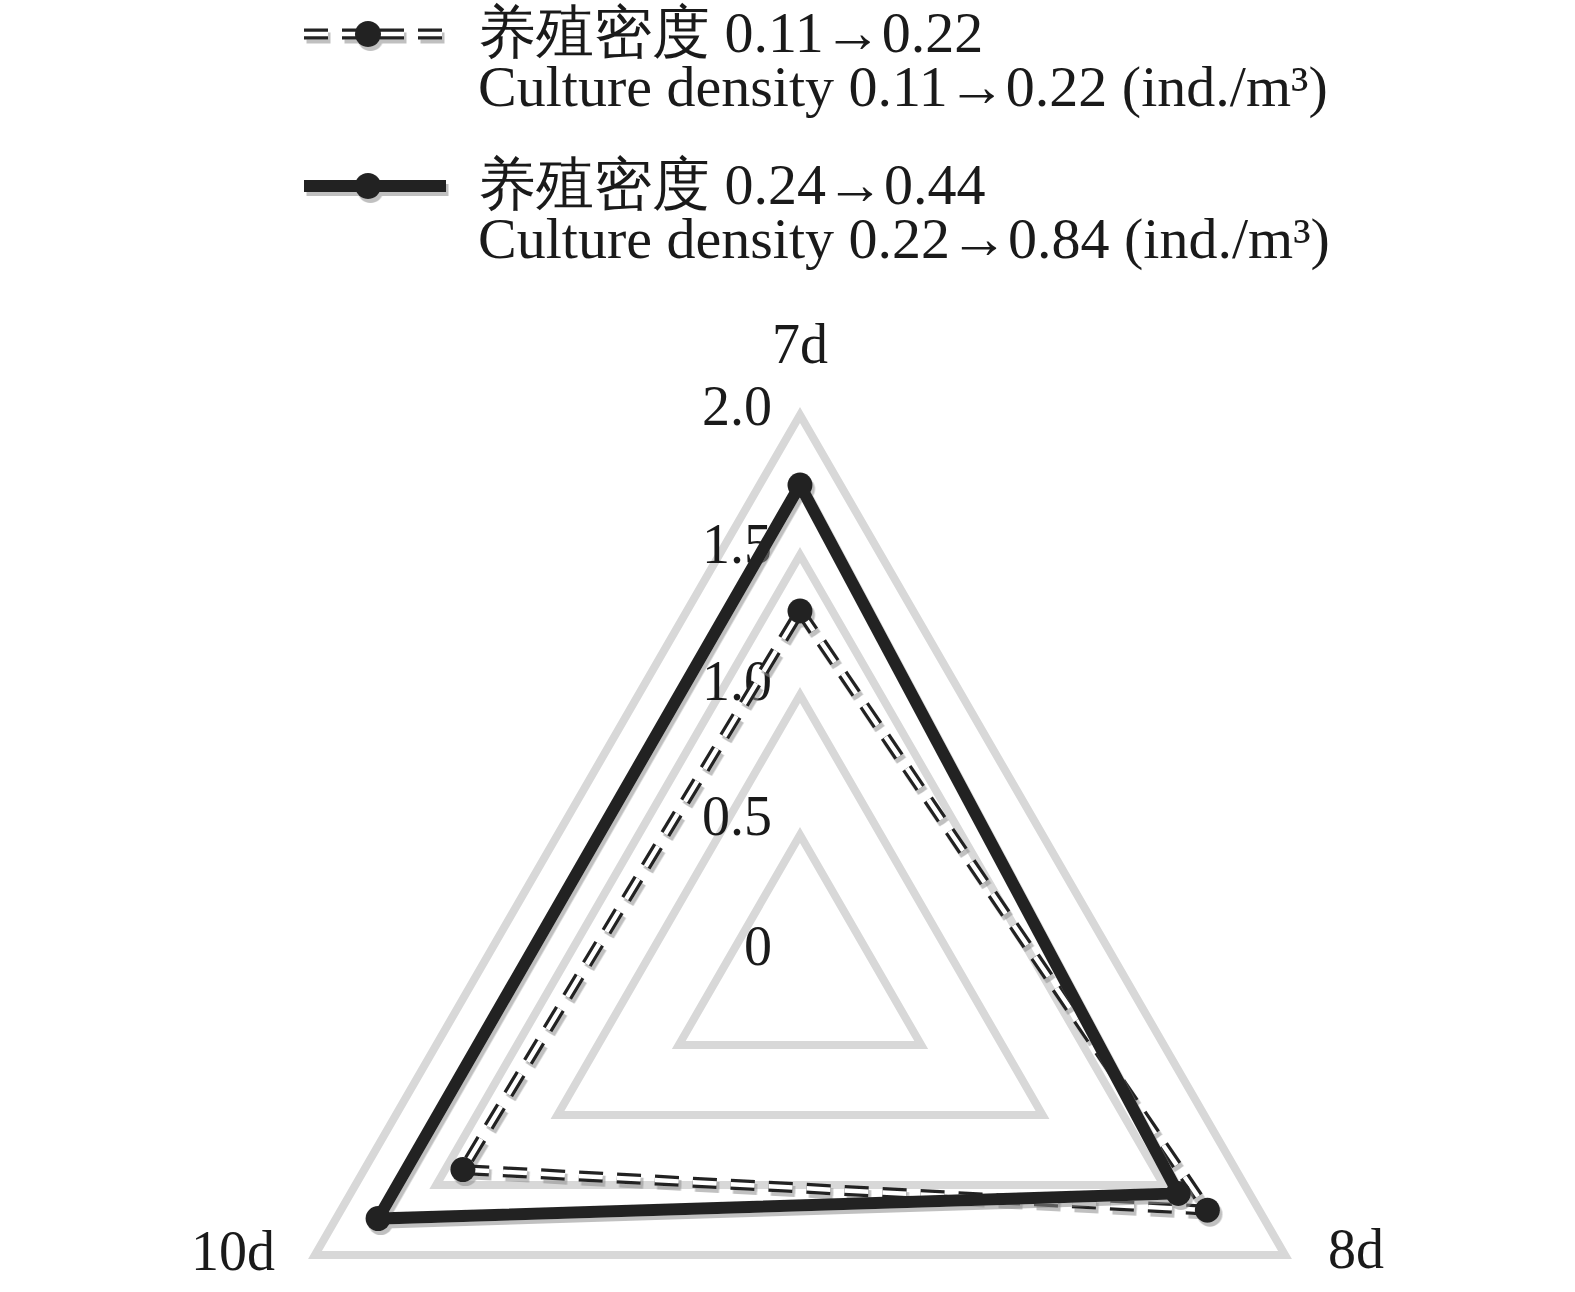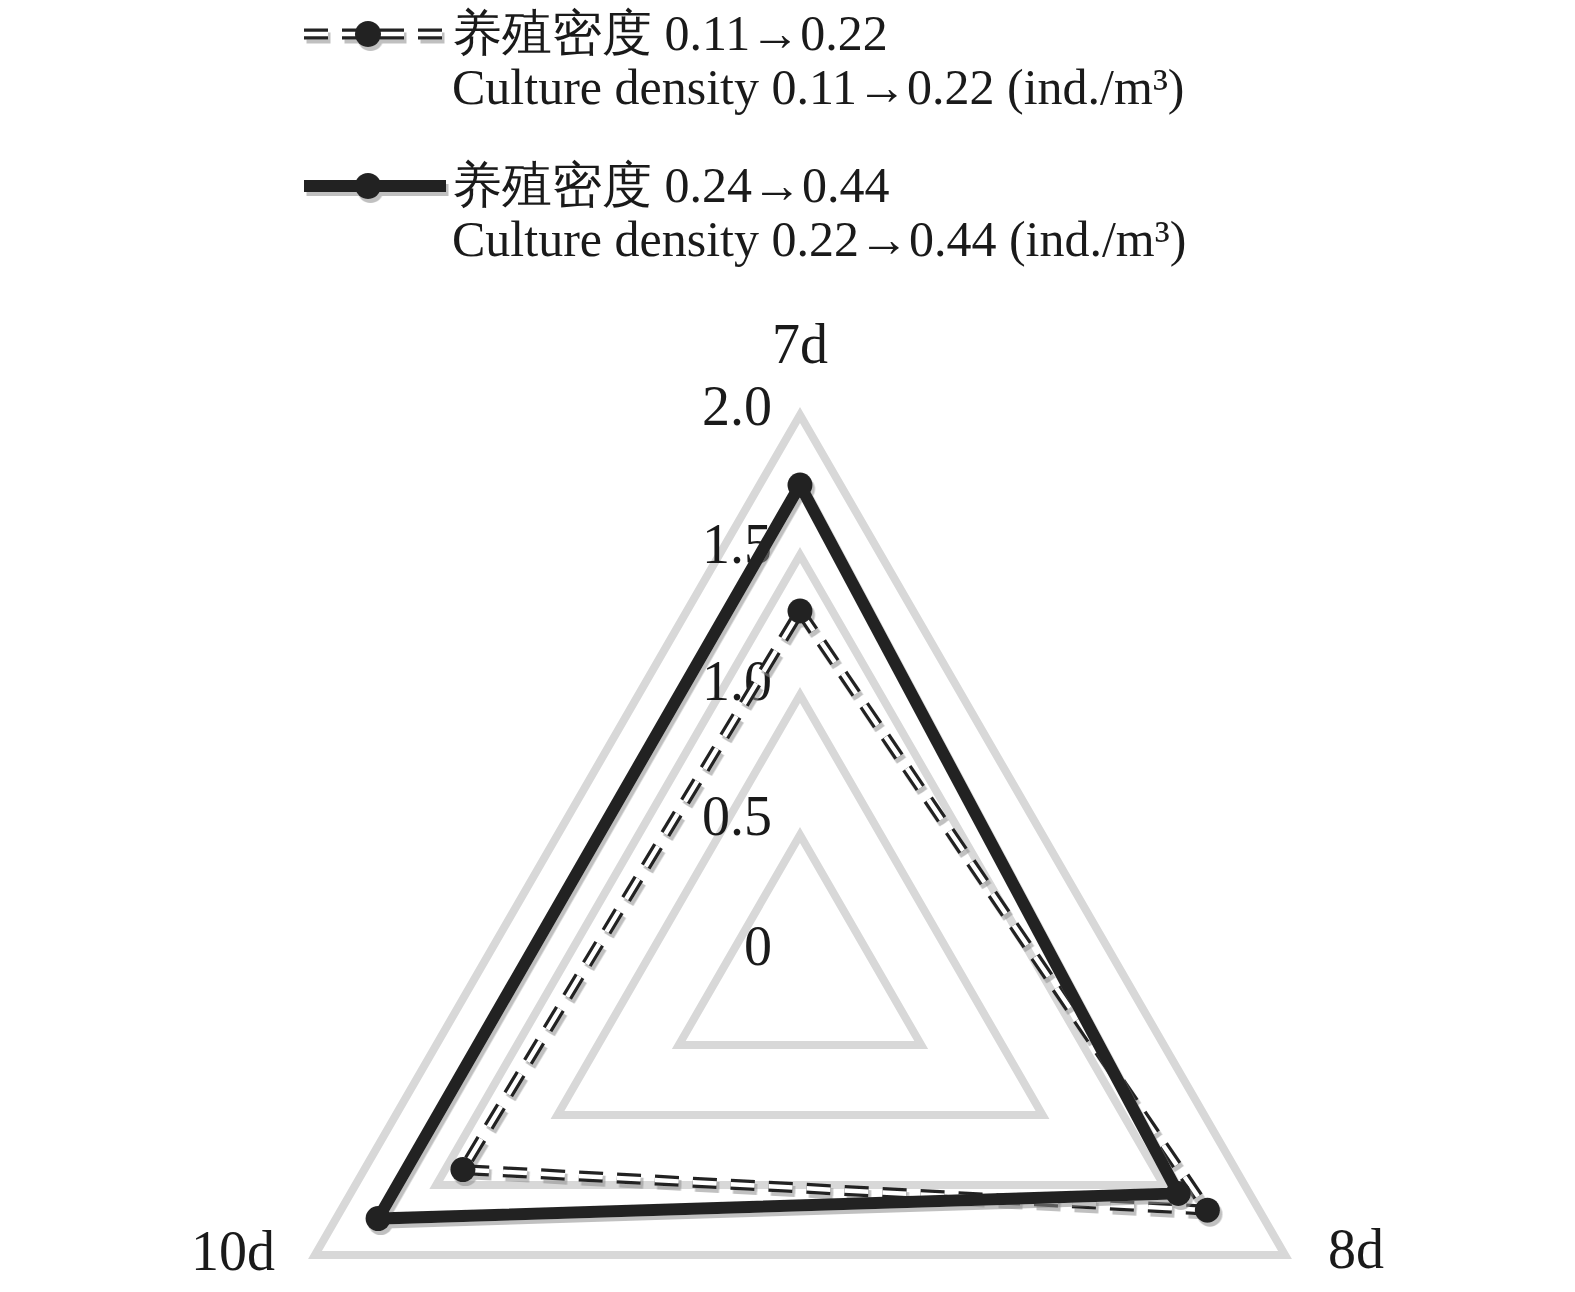--- a/index.html
+++ b/index.html
@@ -9,21 +9,21 @@
     background:#ffffff;
     overflow:hidden;
     font-family:"Liberation Serif","DejaVu Serif",serif;
   }
   .chart-svg{position:absolute;left:0;top:0;}
   .legend{
     position:absolute;left:300px;top:6px;z-index:2;
   }
   .legend-row{display:flex;align-items:flex-start;margin-bottom:44px;}
   .legend-row .sample{flex:0 0 auto;display:block;}
-  .legend-text{margin-left:2px;color:#1a1a1a;font-size:50px;line-height:54px;white-space:nowrap;}
+  .legend-text{margin-left:28px;color:#1a1a1a;font-size:58px;line-height:54px;white-space:nowrap;}
   
   .s-dark{stroke:#232323;stroke-width:11;fill:none;stroke-linecap:butt;}
   .s-solid{stroke:#232323;stroke-width:12;fill:none;}
   .s-dash{stroke-dasharray:24 14;}
   .s-white{stroke:#ffffff;stroke-width:4.5;fill:none;stroke-linecap:butt;}
   .s-fill{fill:#232323;stroke:none;}
   .gridline{fill:none;stroke:#d8d8d8;stroke-width:8;stroke-linejoin:miter;}
   .series-line-solid{fill:none;stroke:#232323;stroke-width:12;stroke-linejoin:miter;}
   .series-line-dashed{fill:none;stroke:#232323;stroke-width:11;stroke-dasharray:24 14;stroke-linejoin:miter;}
   .series-line-core{fill:none;stroke:#ffffff;stroke-width:4.5;stroke-dasharray:24 14;}
@@ -90,18 +90,18 @@
     </div>
     <div class="legend-row">
       <svg class="sample" width="150" height="56" viewBox="0 0 150 56">
         <g filter="url(#lineShadow)">
           <line x1="4" y1="28" x2="146" y2="28" class="s-solid"></line>
           <circle cx="68" cy="28" r="13" class="s-fill"></circle>
         </g>
       </svg>
       <div class="legend-text">
         <div>养殖密度 0.24→0.44</div>
-        <div>Culture density 0.22→0.44 (ind./m³)</div>
+        <div>Culture density 0.22→0.84 (ind./m³)</div>
       </div>
     </div>
   </div>
 
 </div>
 
 </body></html>

